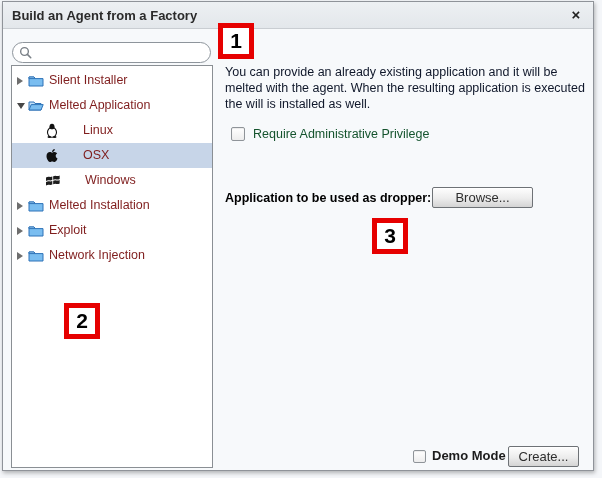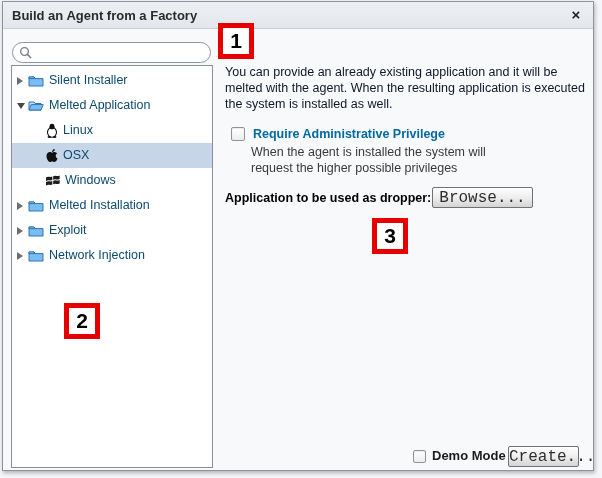--- a/index.html
+++ b/index.html
@@ -42,61 +42,61 @@
     font-size:12px; color:#222; font-family:inherit;
   }
 
   
   .tree-panel {
     position:absolute; left:8px; top:63px; width:202px; height:403px;
     background:#fff; border:1px solid #8a8f94; overflow:hidden;
   }
   .tree-row {
     position:relative; height:25px; display:flex; align-items:center;
-    font-size:12.5px; color:#0c4a6e; white-space:nowrap;
+    font-size:12.5px; color:#7f1d1d; white-space:nowrap;
   }
   .tree-row.first { margin-top:2px; }
   .tree-row.selected { background:#c7d5e8; }
   .tree-row.lvl0 { padding-left:5px; }
-  .tree-row.lvl1 { padding-left:34px; }
+  .tree-row.lvl1 { padding-left:34px;gap:20px; }
   .tw { width:11px; display:inline-flex; justify-content:flex-start; }
   .tw-collapsed { width:0; height:0; border-top:4px solid transparent; border-bottom:4px solid transparent; border-left:6px solid #6e6e6e; }
   .tw-expanded  { width:0; height:0; border-left:4.5px solid transparent; border-right:4.5px solid transparent; border-top:6px solid #474747; }
   .tree-ico { display:inline-flex; align-items:center; margin-right:5px; }
   .tree-label { position:relative; top:-1px; }
 
   
   .desc {
     position:absolute; left:222px; top:62px; width:372px;
     font-size:12.5px; line-height:16px; color:#0f172a;
   }
   .checkbox {
     display:inline-block; width:14px; height:14px;
     border:1px solid #8f9499; border-radius:2px;
     background:linear-gradient(#ffffff,#ededed);
     box-shadow:inset 0 1px 1px rgba(0,0,0,.08);
   }
   .admin-check { position:absolute; left:228px; top:125px; }
   .admin-label {
     position:absolute; left:250px; top:125px;
-    font-size:12.5px; font-weight:bold; color:#0369a1;
+    font-size:12.5px; font-weight:normal; color:#14532d;
   }
   .admin-help {
     position:absolute; left:248px; top:142px; width:280px;
     font-size:12.5px; line-height:16px; color:#3a3a3a;
   }
   .dropper-label {
     position:absolute; left:222px; top:189px;
     font-size:12.5px; font-weight:bold; color:#000000;
   }
   .btn {
     border:1px solid #6e7276; border-radius:2px;
     background:linear-gradient(#fefefe,#ececec 55%,#d4d4d4);
     box-shadow:inset 0 1px 0 #fff;
-    font-family:Liberation Mono, monospace; font-size:16px; color:#2e2e2e; cursor:default;
+    font-family:Liberation Sans, sans-serif; font-size:13px; color:#2e2e2e; cursor:default;
   }
   .browse-btn { position:absolute; left:429px; top:185px; width:101px; height:21px; }
 
   
   .demo-check { position:absolute; left:410px; top:448px; width:13px; height:13px; }
   .demo-label {
     position:absolute; left:429px; top:446px;
     font-size:13px; font-weight:bold; color:#1c1c1c;
   }
   .create-btn { position:absolute; left:505px; top:444px; width:71px; height:21px; }
@@ -230,29 +230,25 @@
               <path d="M1 3 L6 3 L7.5 4.6 L1 4.6 Z" fill="#a9d6f7" stroke="#2e73b8"></path>
             </svg>
         </span>
         <span class="tree-label">Network Injection</span>
       </div>
     </div>
 
     <div class="desc">
       <div>You can provide an already existing application and it will be</div>
       <div>melted with the agent. When the resulting application is executed</div>
-      <div>the system is installed as well.</div>
+      <div>the will is installed as well.</div>
     </div>
 
     <span class="checkbox admin-check"></span>
     <span class="admin-label">Require Administrative Privilege</span>
-    <div class="admin-help">
-      <div>When the agent is installed the system will</div>
-      <div>request the higher possible privileges</div>
-    </div>
 
     <span class="dropper-label">Application to be used as dropper:</span>
     <button class="btn browse-btn">Browse...</button>
 
     <span class="checkbox demo-check"></span>
     <span class="demo-label">Demo Mode</span>
     <button class="btn create-btn">Create...</button>
   </div>
 
   <div class="ann ann-1">

